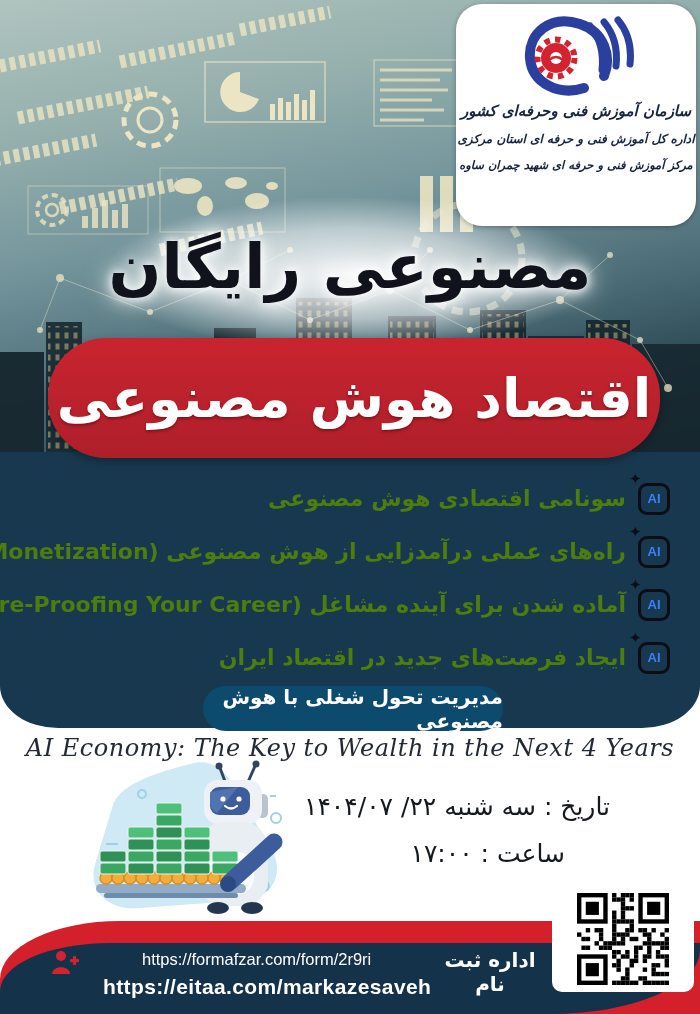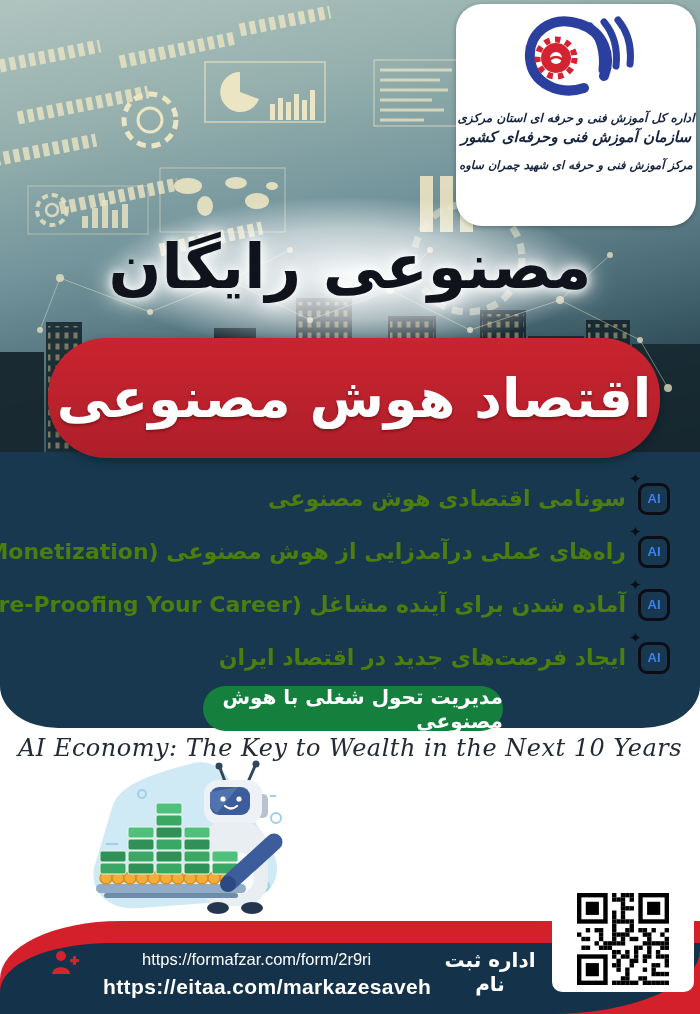--- a/index.html
+++ b/index.html
@@ -37,21 +37,21 @@
         border-radius:0 0 58px 58px / 0 0 42px 42px;}
   .topics{position:absolute;left:0;top:472px;width:700px;z-index:3;}
   .topic-row{direction:rtl;display:flex;align-items:center;gap:12px;height:53px;
              padding:0 30px 0 10px;justify-content:flex-start;}
   .ai-icon{position:relative;flex:none;width:32px;height:32px;border:3px solid #0c0d16;border-radius:9px;
            display:flex;align-items:center;justify-content:center;box-sizing:border-box;}
   .ai-icon .ai-t{font-size:13px;font-weight:700;color:#3b82f6;font-family:"Liberation Sans",sans-serif;}
   .ai-icon .spark{position:absolute;top:-16px;left:-12px;font-size:15px;color:#0c0d16;}
   .topic-row .t{font-size:22px;font-weight:700;color:#4d7c0f;white-space:nowrap;}
 
-  .badge{position:absolute;left:203px;top:686px;width:300px;height:45px;background:#15803d;z-index:5;
+  .badge{position:absolute;left:203px;top:686px;width:300px;height:45px;background:#0c4a6e;z-index:5;
          border-radius:23px;display:flex;align-items:center;justify-content:center;
          font-size:20px;font-weight:700;color:#fff;direction:rtl;}
 
   
   .tagline{position:absolute;left:0;top:734px;width:700px;text-align:center;z-index:2;
            font-family:"DejaVu Serif",serif;font-style:italic;font-size:24px;color:#232a35;letter-spacing:.5px;}
   .robot{position:absolute;left:78px;top:756px;z-index:2;}
   .datetime{position:absolute;right:90px;top:792px;direction:rtl;text-align:right;z-index:2;color:#15191e;}
   .date-line{font-size:25px;font-weight:500;}
   .time-line{font-size:25px;font-weight:500;margin-top:18px;margin-left:0;margin-right:45px;}
@@ -222,22 +222,22 @@
       <path d="M74,14 C84,26 88,40 86,58" stroke="#2b3f9e" stroke-width="7" fill="none" stroke-linecap="round"></path>
       <path d="M88,10 C98,22 102,36 100,54" stroke="#2b3f9e" stroke-width="7" fill="none" stroke-linecap="round"></path>
       <path d="M102,8 C112,20 116,34 114,52" stroke="#2b3f9e" stroke-width="7" fill="none" stroke-linecap="round"></path>
       <g>
         <circle cx="40" cy="46" r="15" fill="#d42330"></circle>
         <circle cx="40" cy="46" r="18.5" fill="none" stroke="#d42330" stroke-width="6" stroke-dasharray="5.5 5.2"></circle>
         <circle cx="40" cy="46" r="6" fill="#fff"></circle>
         <path d="M33,48 Q40,42 47,48" stroke="#d42330" stroke-width="2.5" fill="none"></path>
       </g>
     </svg>
+    <div class="org-line l1">سازمان آموزش فنی وحرفه‌ای کشور</div>
     <div class="org-line l2">اداره کل آموزش فنی و حرفه ای استان مرکزی</div>
-    <div class="org-line l1">سازمان آموزش فنی وحرفه‌ای کشور</div>
     <div class="org-line l3">مرکز آموزش فنی و حرفه ای شهید چمران ساوه</div>
   </div>
 
   <div class="webinar-title">مصنوعی رایگان</div>
   <div class="red-banner">
     <span>اقتصاد هوش مصنوعی</span>
   </div>
 
   <div class="navy"></div>
   <div class="topics">
@@ -266,21 +266,21 @@
       <span class="ai-icon">
         <span class="ai-t">AI</span>
         <span class="spark">✦</span>
       </span>
       <span class="t">ایجاد فرصت‌های جدید در اقتصاد ایران</span>
     </div>
   </div>
 
   <div class="badge">مدیریت تحول شغلی با هوش مصنوعی</div>
 
-  <div class="tagline">AI Economy: The Key to Wealth in the Next 10 Years</div>
+  <div class="tagline">AI Economy: The Key to Wealth in the Next 4 Years</div>
 
   <svg class="robot" width="232" height="164" viewBox="0 0 232 164">
     <path d="M112,8 C130,2 146,12 154,28 L194,94 C206,116 196,140 170,144 L62,152 C32,155 12,137 16,112 L34,52 C40,26 84,16 112,8 Z" fill="#cfe9f5"></path>
     <g stroke="#9fd0e8" fill="none" stroke-width="2">
       <circle cx="42" cy="120" r="6"></circle>
         <circle cx="198" cy="62" r="5"></circle>
         <circle cx="64" cy="38" r="4"></circle>
         <circle cx="186" cy="130" r="5"></circle>
       <line x1="176" y1="40" x2="188" y2="40"></line>
         <line x1="192" y1="40" x2="198" y2="40"></line>
@@ -338,20 +338,24 @@
         <rect x="106" y="83" width="26" height="11" rx="2" fill="#2f9158"></rect>
           <rect x="106" y="71" width="26" height="11" rx="2" fill="#4fbf7c"></rect>
         <rect x="134" y="107" width="26" height="11" rx="2" fill="#3aa765"></rect>
           <rect x="134" y="95" width="26" height="11" rx="2" fill="#4fbf7c"></rect>
       </g>
       <line x1="196" y1="86" x2="152" y2="126" stroke="#3d5c9b" stroke-width="17" stroke-linecap="round"></line>
       <circle cx="150" cy="128" r="8" fill="#2c4a82"></circle>
     </g>
   </svg>
 
+  <div class="datetime">
+    <div class="date-line">تاریخ : سه شنبه ۲۲/ ۱۴۰۴/۰۷</div>
+    <div class="time-line">ساعت : ۱۷:۰۰</div>
+  </div>
 
   <div class="f-red"></div>
   <div class="f-navy"></div>
 
   <div class="qr-panel">
     <svg id="qr" width="92" height="92">
         <rect x="35.04761904761905" y="0" width="4.380952380952381" height="4.380952380952381" fill="#000"></rect>
         <rect x="43.80952380952381" y="0" width="4.380952380952381" height="4.380952380952381" fill="#000"></rect>
         <rect x="48.1904761904762" y="0" width="4.380952380952381" height="4.380952380952381" fill="#000"></rect>
         <rect x="52.57142857142858" y="0" width="4.380952380952381" height="4.380952380952381" fill="#000"></rect>

